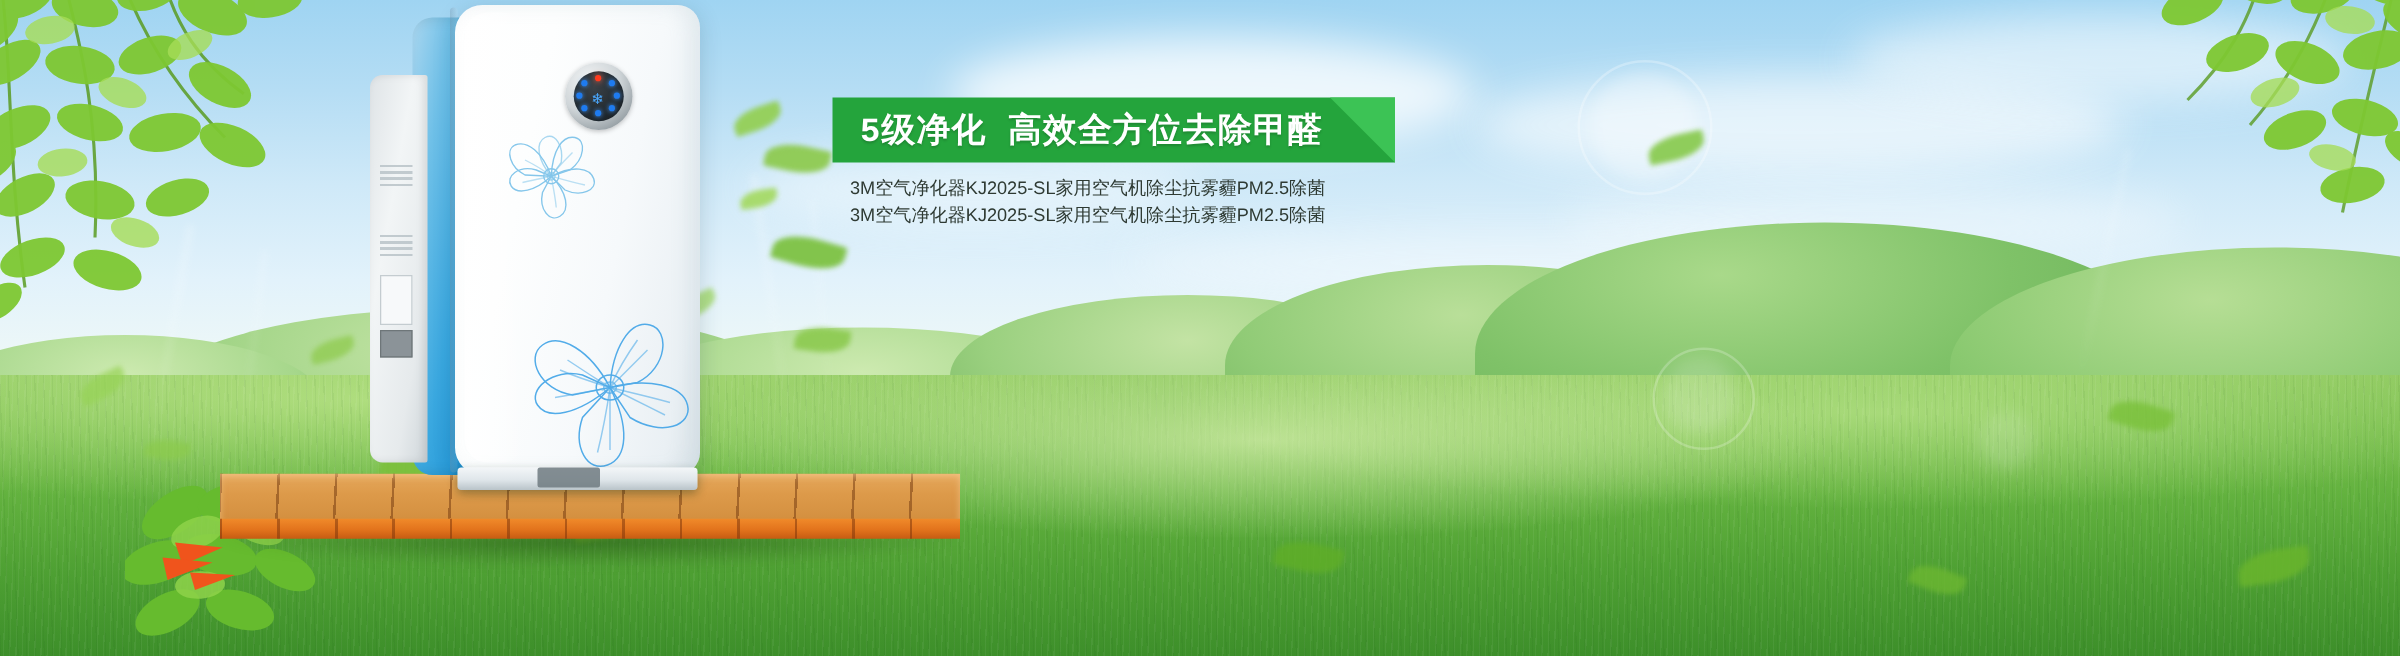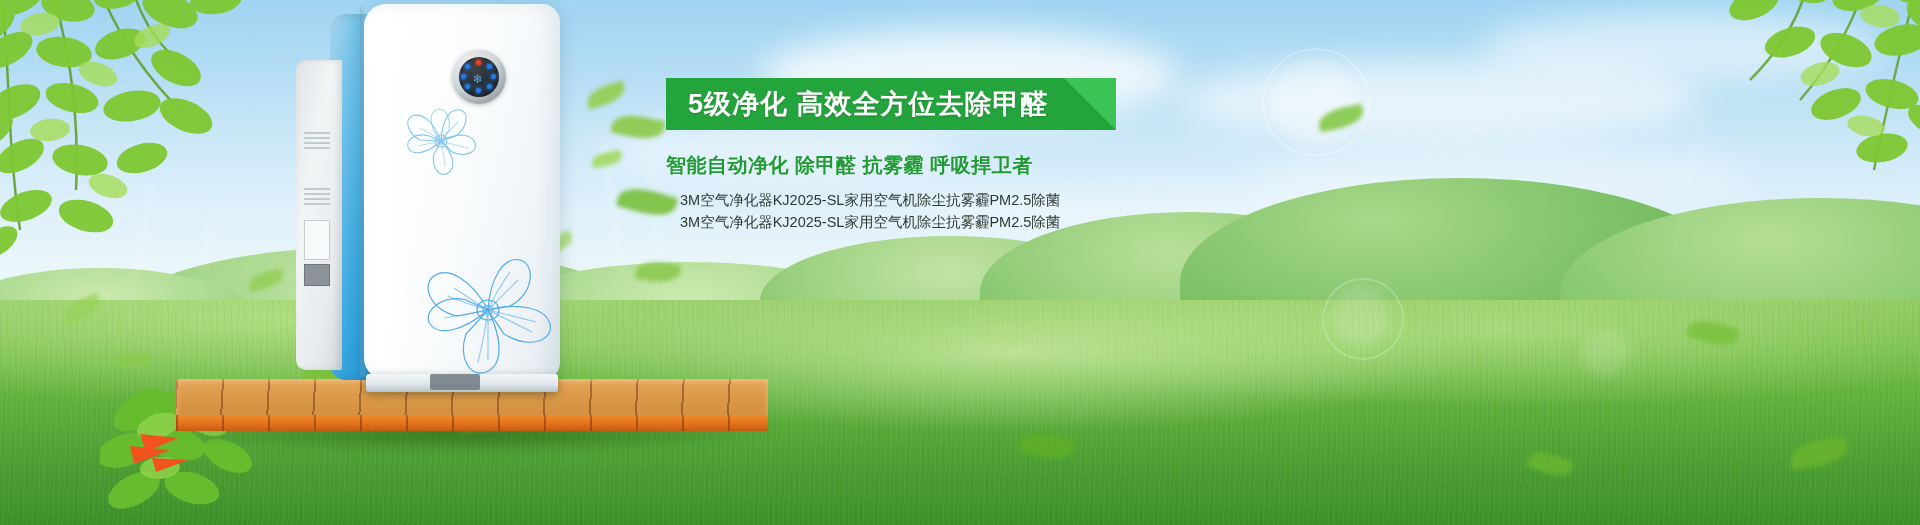--- a/index.html
+++ b/index.html
@@ -142,21 +142,21 @@
     background:linear-gradient(to bottom,#f3f6f8 0%,#dfe6ea 55%,#b9c3c9 100%);
     box-shadow:0 3px 8px rgba(20,50,20,.35);
   }
   .pFootDark{position:absolute;left:130px;top:374px;width:50px;height:16px;background:#6f7a80;border-radius:2px;opacity:.85;}
 
   
   .textblock{position:absolute;left:666px;top:78px;width:720px;}
   .ribbon{
     position:relative;width:450px;height:52px;
     background:#24a43c;
-    display:flex;align-items:center;
+    display:flex;align-items:center;font-family:Liberation Mono, monospace;
   }
   .ribbon .corner{
     position:absolute;right:0;top:0;width:0;height:0;
     border-top:52px solid #3cc355;border-left:52px solid transparent;
   }
   .ribbon h1{
     margin:0;padding-left:22px;color:#ffffff;
     font-size:27px;font-weight:bold;letter-spacing:1px;
     text-shadow:0 1px 2px rgba(0,0,0,.18);
     position:relative;z-index:2;white-space:nowrap;
@@ -406,20 +406,19 @@
 
     <div class="pFoot"></div>
     <div class="pFootDark"></div>
   </div>
 
   <div class="textblock">
     <div class="ribbon">
       <h1>5级净化 高效全方位去除甲醛</h1>
       <span class="corner"></span>
     </div>
-    <div class="subtitle">智能自动净化 除甲醛 抗雾霾  呼吸捍卫者</div>
     <div class="desc">
       <div>3M空气净化器KJ2025-SL家用空气机除尘抗雾霾PM2.5除菌</div>
       <div>3M空气净化器KJ2025-SL家用空气机除尘抗雾霾PM2.5除菌</div>
     </div>
   </div>
 
 </div>
 
 </body></html>

